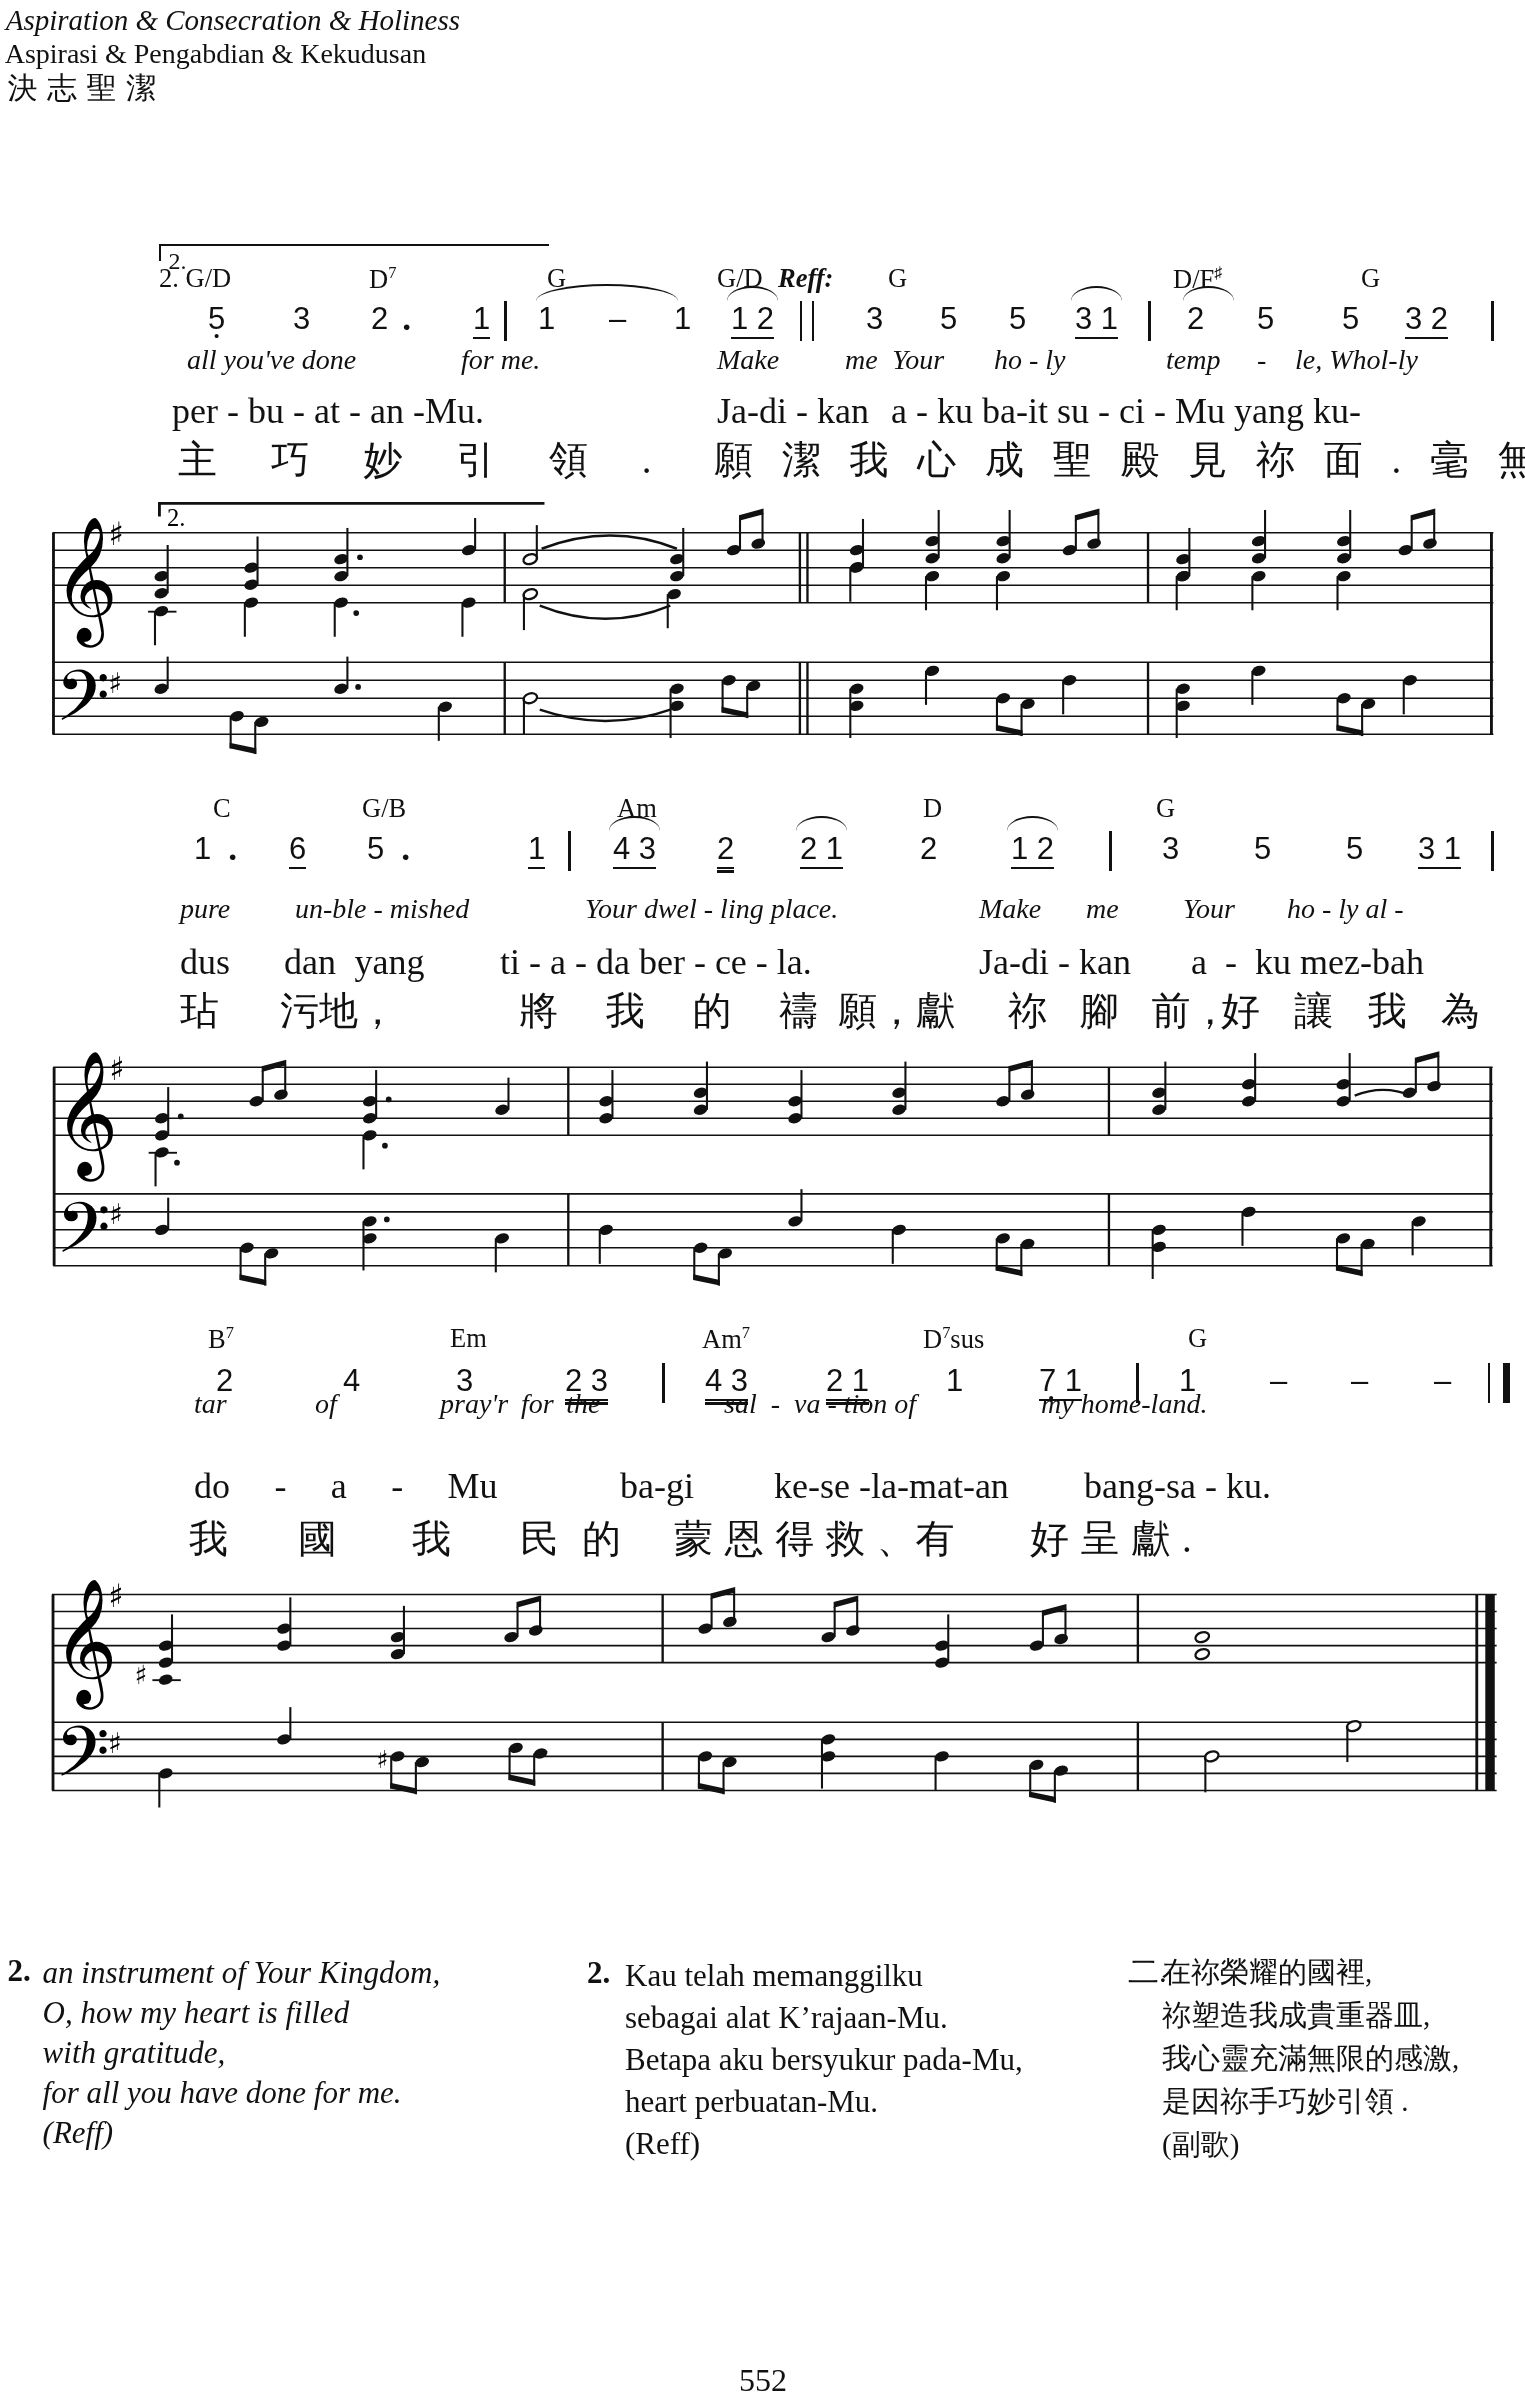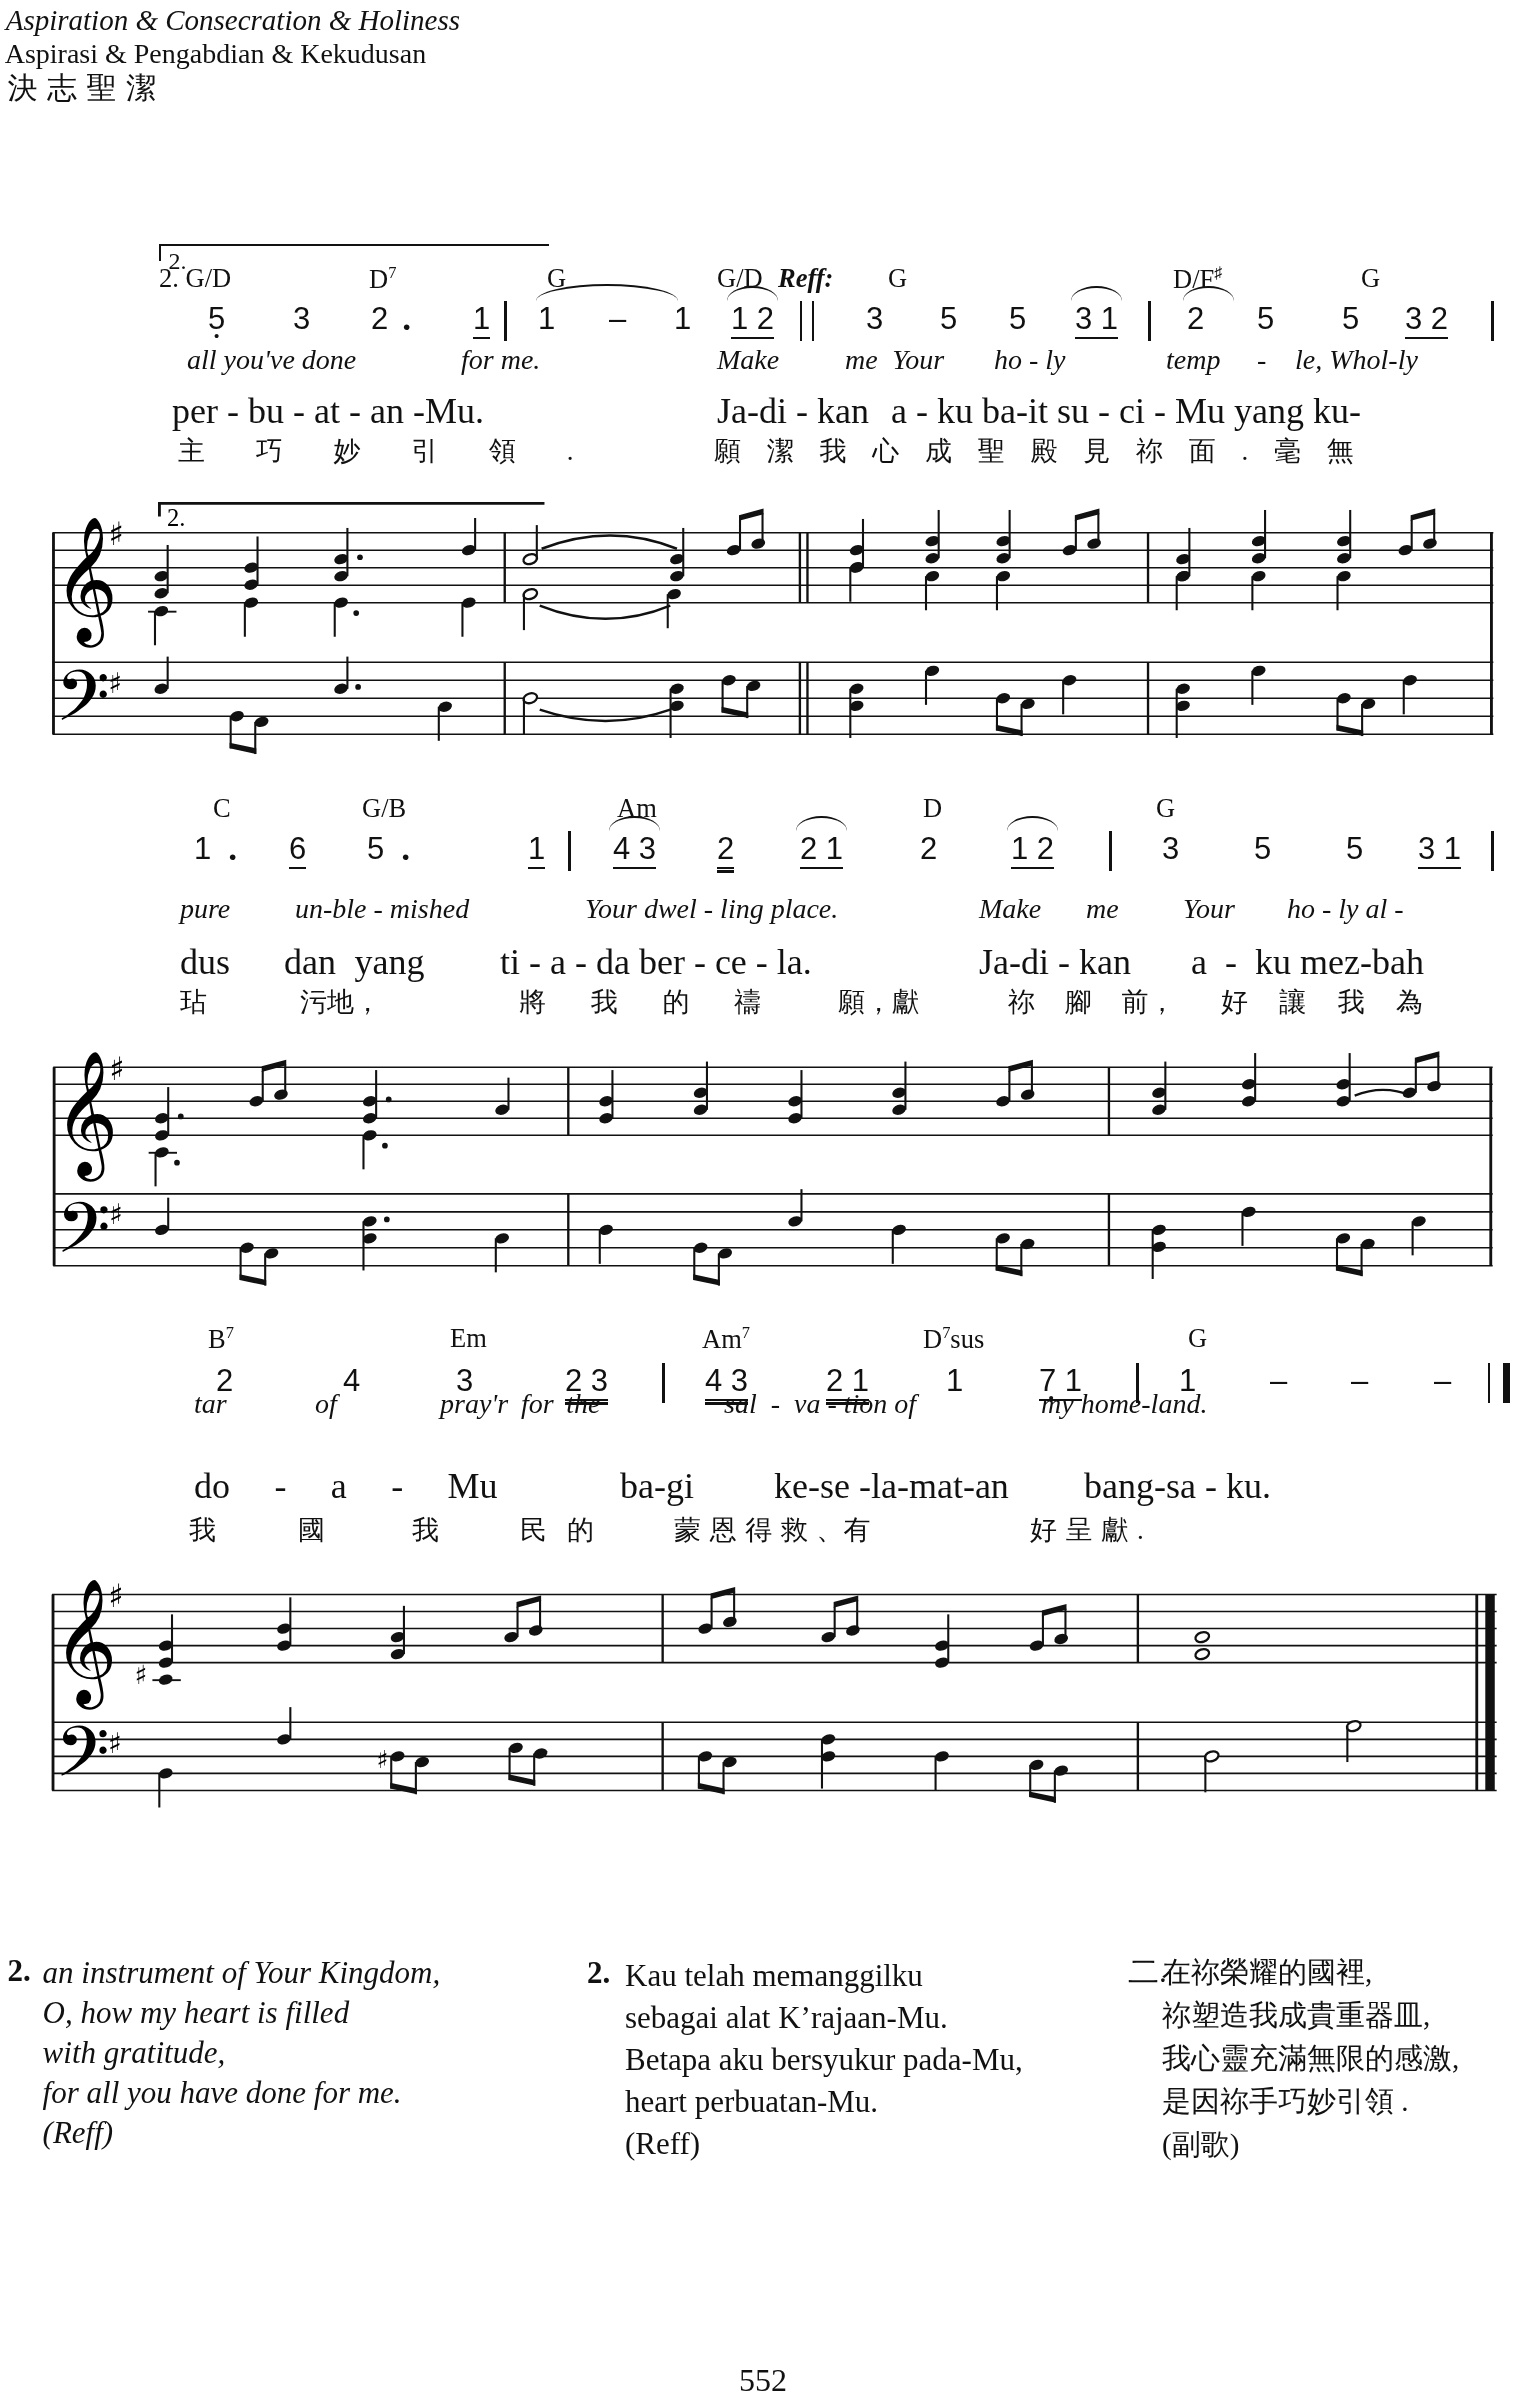--- a/index.html
+++ b/index.html
@@ -27,21 +27,21 @@
   .arc-w::after{content:"";position:absolute;left:-1.9px;top:-17px;width:142px;height:15px;
        border-top:2.8px solid #111;border-radius:50% 50% 0 0/100% 100% 0 0;}
   .dot{font-size:21px !important;top:7.6px !important;}
   .bar{width:2.8px;height:40px;background:#111;top:-1.9px;}
   .bar-d{width:9.5px;background:none;border-left:2.8px solid #111;border-right:2.8px solid #111;}
   .bar-e{width:13.2px;background:none;border-left:2.8px solid #111;border-right:7.6px solid #111;}
   
   .seg{position:absolute;white-space:pre;}
   .lyr-en .seg{font-style:italic;font-size:28px;}
   .lyr-id .seg{font-size:36px;}
-  .lyr-zh .seg{font-size:27px;}
+  .lyr-zh .seg{font-size:39px;}
   
   .volta{border-top:2.8px solid #111;border-left:2.8px solid #111;}
   .volta span{position:absolute;left:7.6px;top:1.9px;font-size:24px;}
   
   .staff-svg{position:absolute;left:0;}
   .clef{font-family:"DejaVu Sans",sans-serif;}
   
   .verse-col{position:absolute;font-size:31px;}
   .verse-col .vline{position:relative;}
   .verse-num{position:absolute;font-weight:bold;font-style:normal;}
@@ -299,21 +299,21 @@
     </div>
   <div class="row lyr-id" style="top:941px;">
       <span class="seg" style="left: 180px;">dus</span>
       <span class="seg" style="left: 284px; word-spacing: 9.5px;">dan yang</span>
       <span class="seg" style="left: 500px;">ti - a - da ber - ce - la.</span>
       <span class="seg" style="left: 979px;">Ja-di - kan</span>
       <span class="seg" style="left: 1191px;">a  -  ku mez-bah</span>
     </div>
   <div class="row lyr-zh" style="top:984px;">
       <span class="seg" style="left: 180px;">玷</span>
-      <span class="seg" style="left: 300px;">污地，</span>
+      <span class="seg" style="left: 280px;">污地，</span>
       <span class="seg" style="left: 519px; word-spacing: 38px;">將 我 的 禱</span>
       <span class="seg" style="left: 838px;">願，獻</span>
       <span class="seg" style="left: 1008px; word-spacing: 23px;">祢 腳 前，</span>
       <span class="seg" style="left: 1221px; word-spacing: 24.6px;">好 讓 我 為</span>
     </div>
 
   <svg class="staff-svg" style="top:1037px;" width="1526" height="293" viewBox="0 0 1612 310">
     <g stroke="#111" stroke-width="1.7">
       <line x1="55" y1="32" x2="1578" y2="32"></line>
         <line x1="55" y1="50" x2="1578" y2="50"></line>

